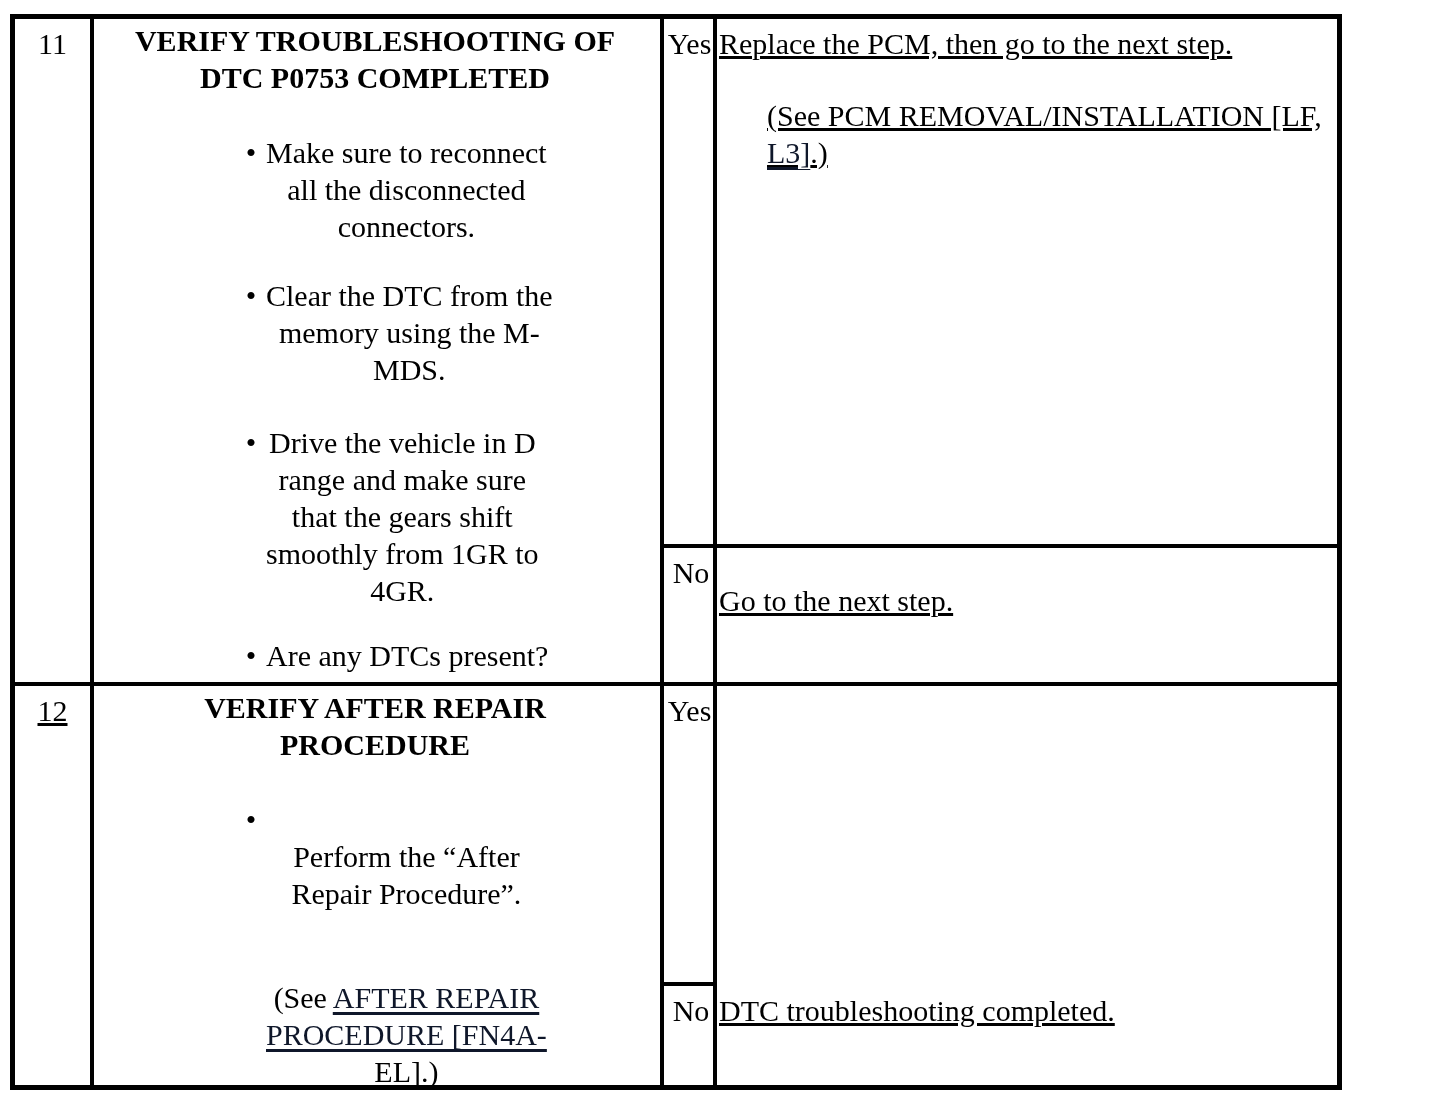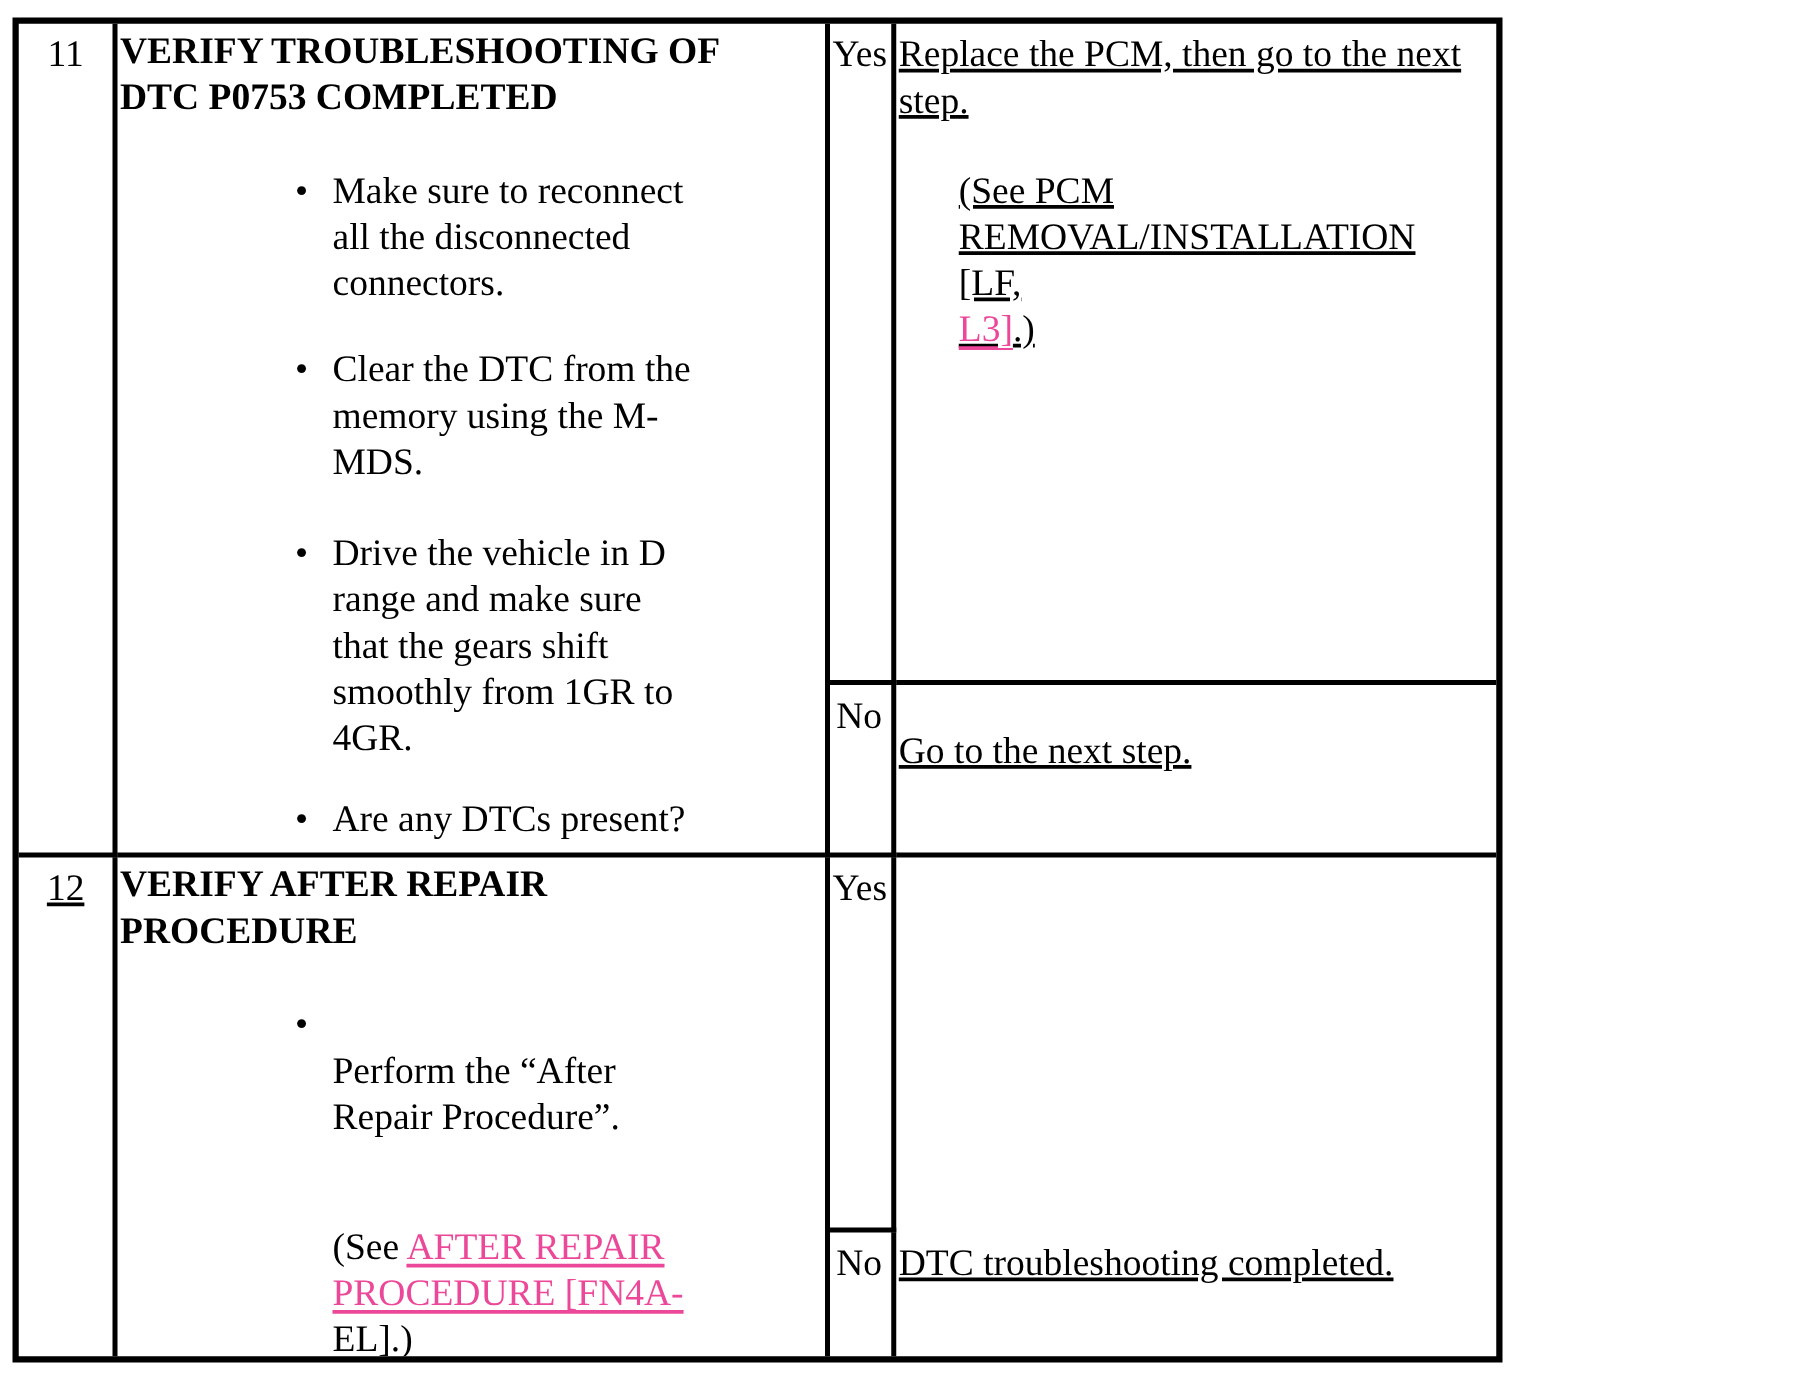--- a/index.html
+++ b/index.html
@@ -7,31 +7,31 @@
   body {
     width: 1440px; height: 1110px;
     position: relative;
     font-family: "Liberation Serif", "DejaVu Serif", serif;
     color: #000;
     -webkit-font-smoothing: none;
   }
   .doc-table {
     position: absolute;
     left: 10px; top: 14px;
-    width: 1192px; height: 1076px;
+    width: 1332px; height: 1076px;
     border: 5px solid #000;
     background: #fff;
     display: grid;
     grid-template-columns: 79px 570px 53px 1fr;
     grid-template-rows: 529px 138px 300px 1fr;
     font-size: 30px;
     line-height: 37px;
   }
   .cell { overflow: hidden; }
-  .b-r { border-right: 4px solid #000; }
+  .b-r { border-right: 4px solid #000; text-align: center; }
   .b-b { border-bottom: 4px solid #000; }
 
   
   .step-cell { text-align: center; padding-top: 6px; }
   .step-11 { grid-column: 1; grid-row: 1 / 3; }
   .step-12 { grid-column: 1; grid-row: 3 / 5; text-decoration: underline; }
 
   
   .action-cell { padding: 3px 6px 0 2px; }
   .action-11 { grid-column: 2; grid-row: 1 / 3; }
@@ -61,21 +61,21 @@
   .res-12-no { grid-column: 4; grid-row: 4; }
 
   
   .res-cell { padding: 6px 8px 0 2px; text-decoration: underline; }
   .res-see { margin-top: 35px; white-space: pre-line; margin-left: 48px; }
 
   .doc-link {
     text-decoration: underline;
     text-decoration-thickness: 3px;
     text-underline-offset: 4px;
-    color: #ec4899;
+    color: #0f172a;
     cursor: pointer;
   }
 </style>
 </head>
 <body>
 
 <div class="doc-table">
 
   <div class="cell step-cell step-11 b-r b-b">
     <span>11</span>

